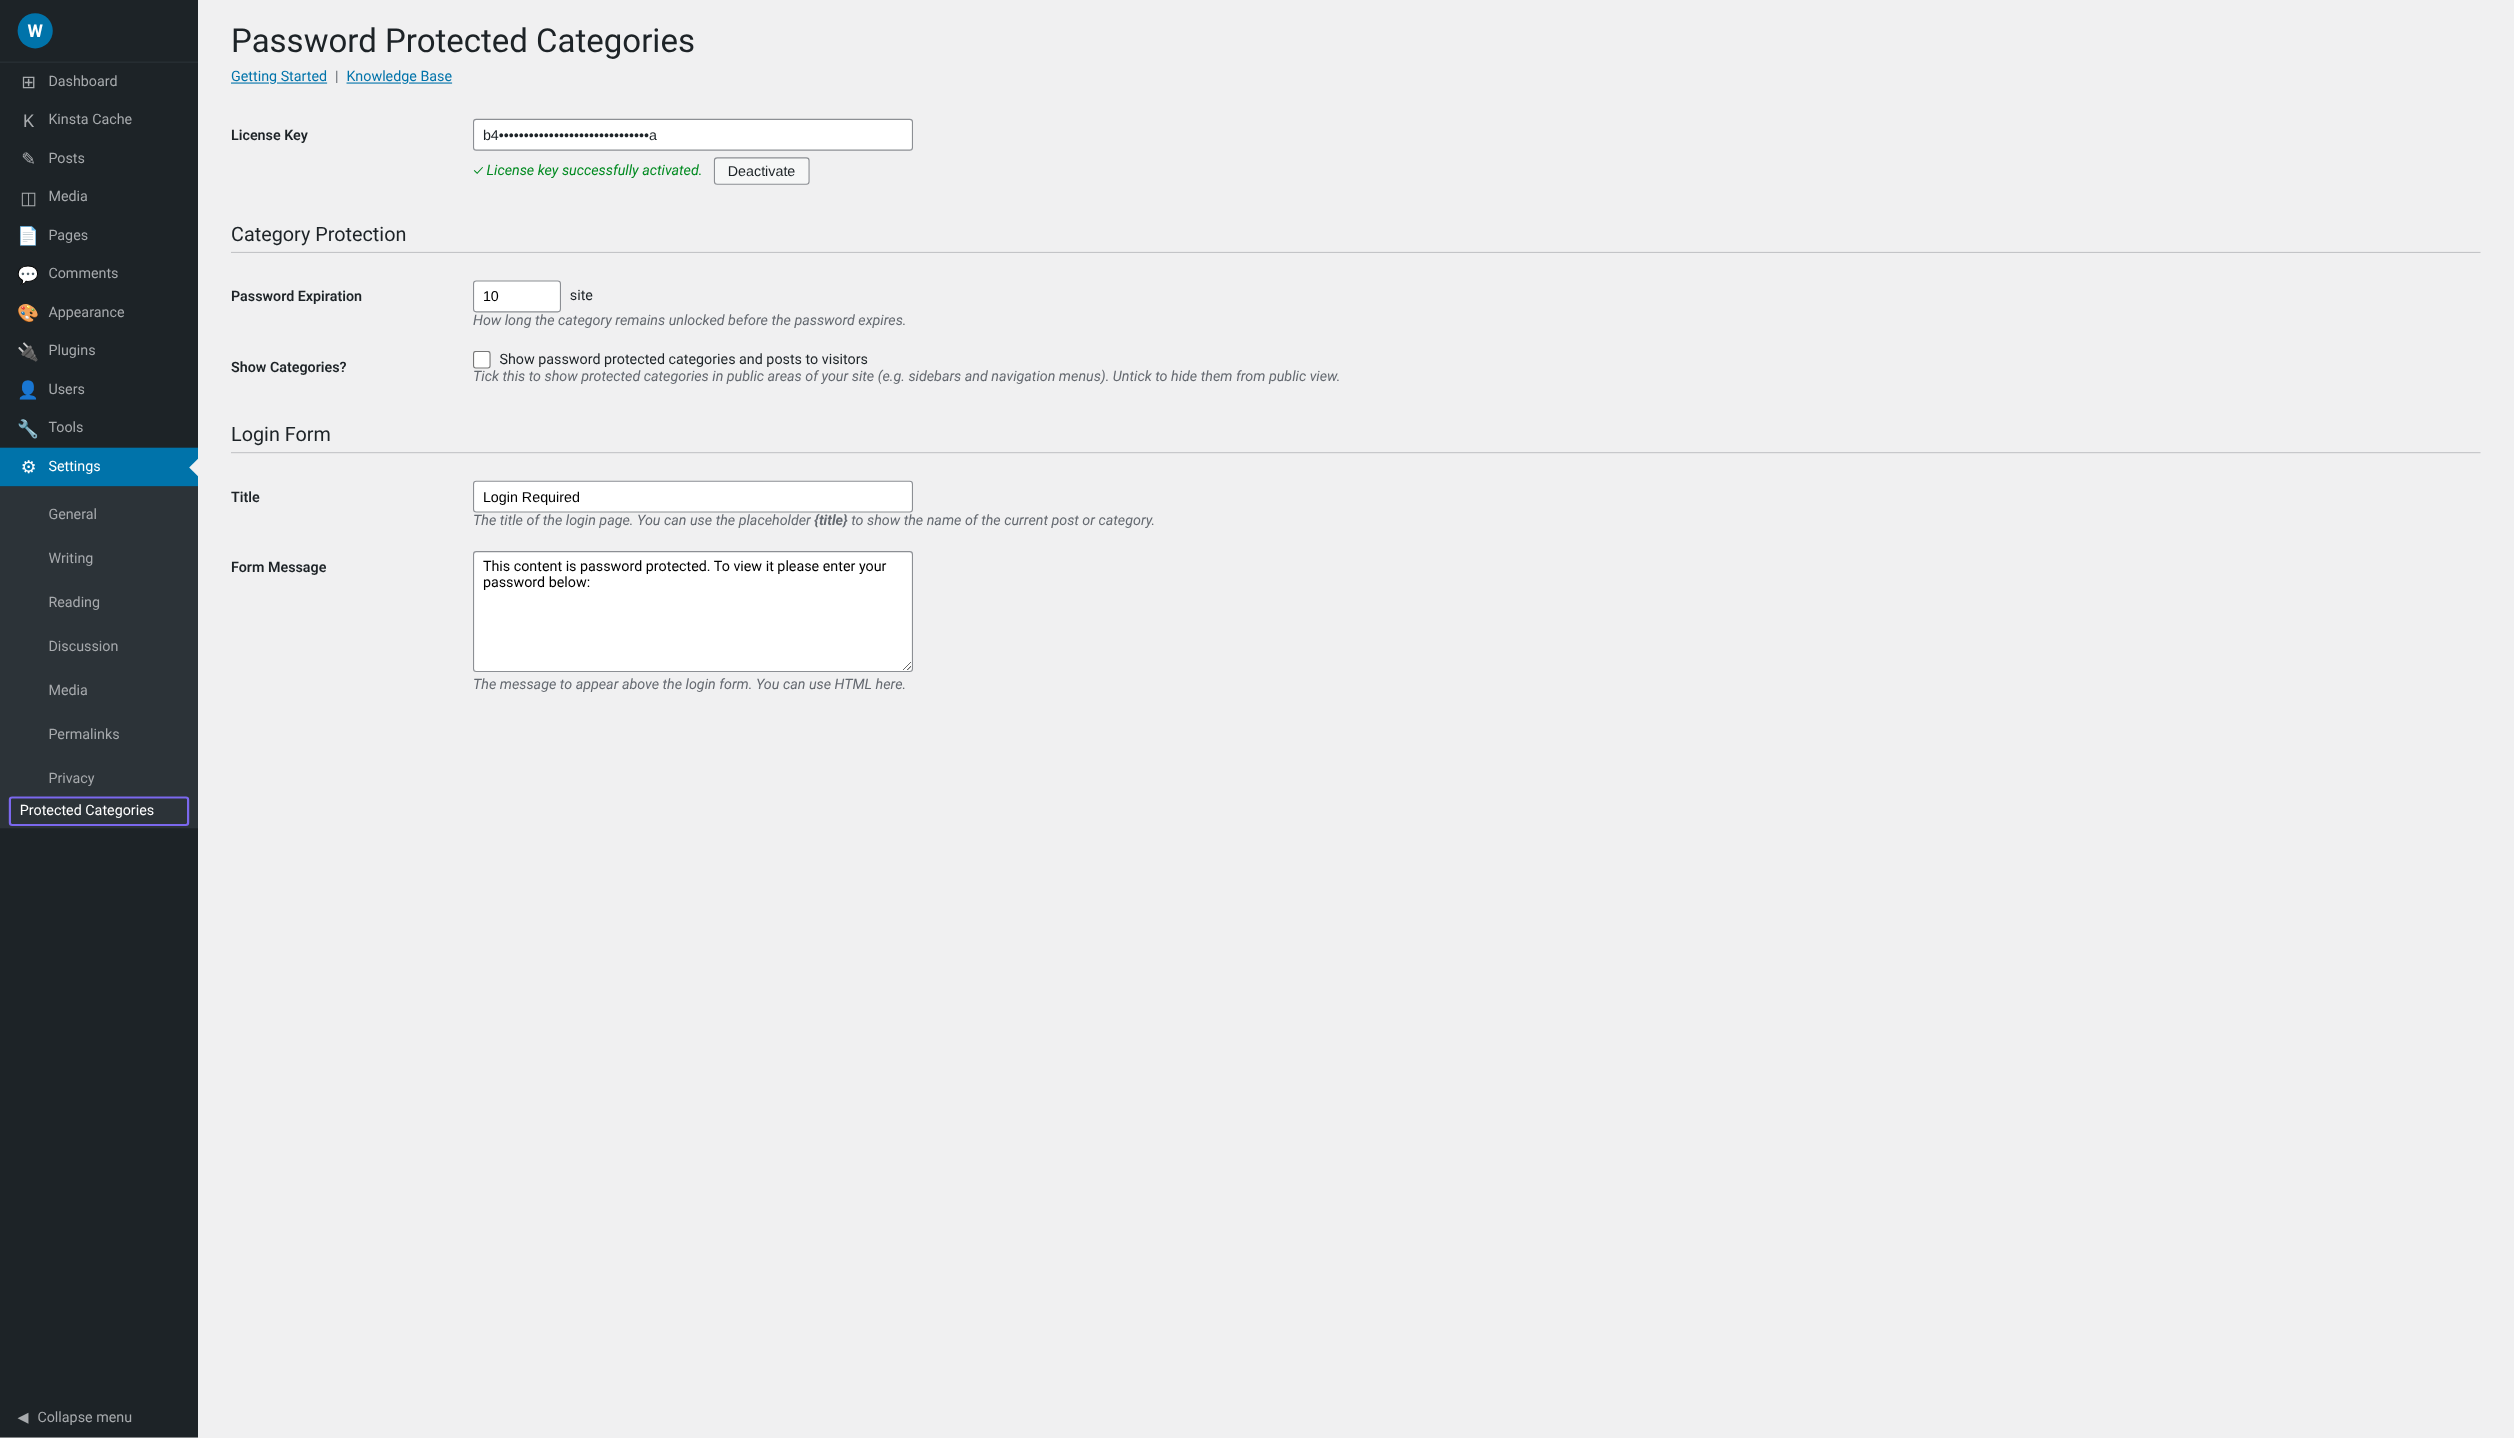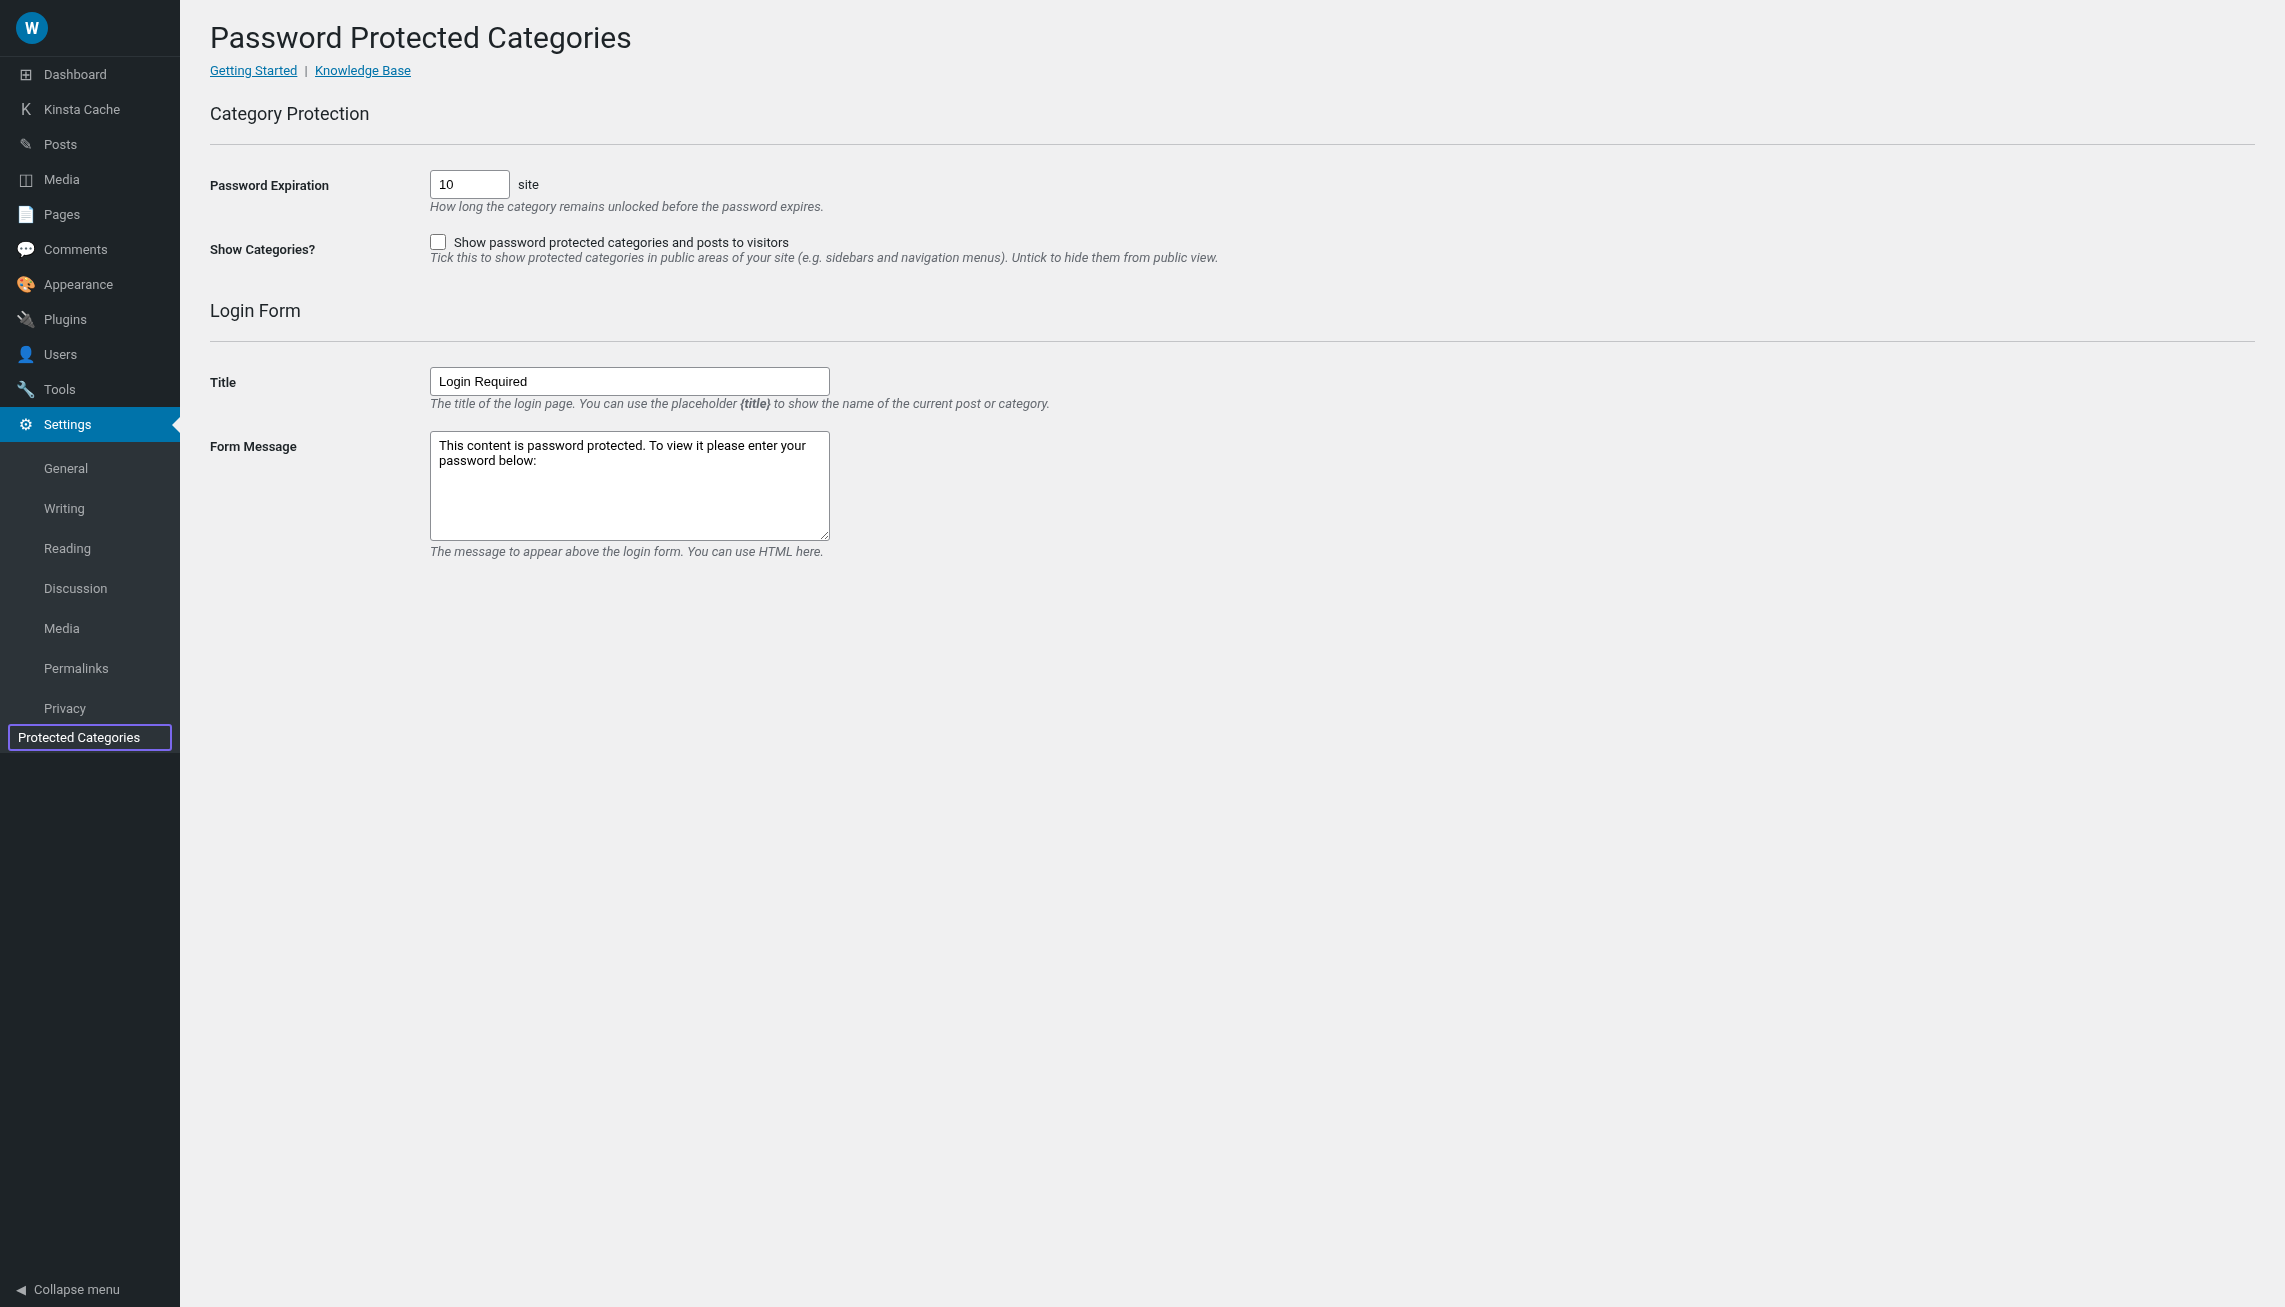--- a/index.html
+++ b/index.html
@@ -150,21 +150,21 @@
       font-size: 13px;
       color: #1d2327;
     }
 
     
     .section-header {
       font-size: 18px;
       font-weight: 400;
       color: #1d2327;
       border-bottom: 1px solid #c3c4c7;
-      padding-bottom: 20px;
+      padding-bottom: 5px;
       margin-bottom: 15px;
       margin-top: 25px;
     }
 
     
     .field-desc {
       font-style: italic;
       color: #646970;
       font-size: 13px;
       margin-top: 0;
@@ -310,20 +310,36 @@
 
 <div id="main">
   <h1 class="page-title">Password Protected Categories</h1>
 
   <div class="breadcrumb-links">
     <a>Getting Started</a>
     <span>|</span>
     <a>Knowledge Base</a>
   </div>
 
+  <table class="form-table">
+    <tbody>
+        <tr>
+      <td>License Key</td>
+      <td>
+        <div class="license-row">
+          <input type="text" class="license-masked" value="b4••••••••••••••••••••••••••••••a" style="">
+        </div>
+        <div style="display:flex; align-items:center; gap:10px; margin-top:6px;">
+          <span class="success-msg">✓ License key successfully activated.</span>
+          <button class="deactivate-btn">Deactivate</button>
+        </div>
+      </td>
+    </tr>
+  </tbody>
+    </table>
 
   <h2 class="section-header">Category Protection</h2>
 
   <table class="form-table">
     <tbody>
         <tr>
       <td>Password Expiration</td>
       <td>
         <div class="days-row">
           <input type="number" value="10" style="">

